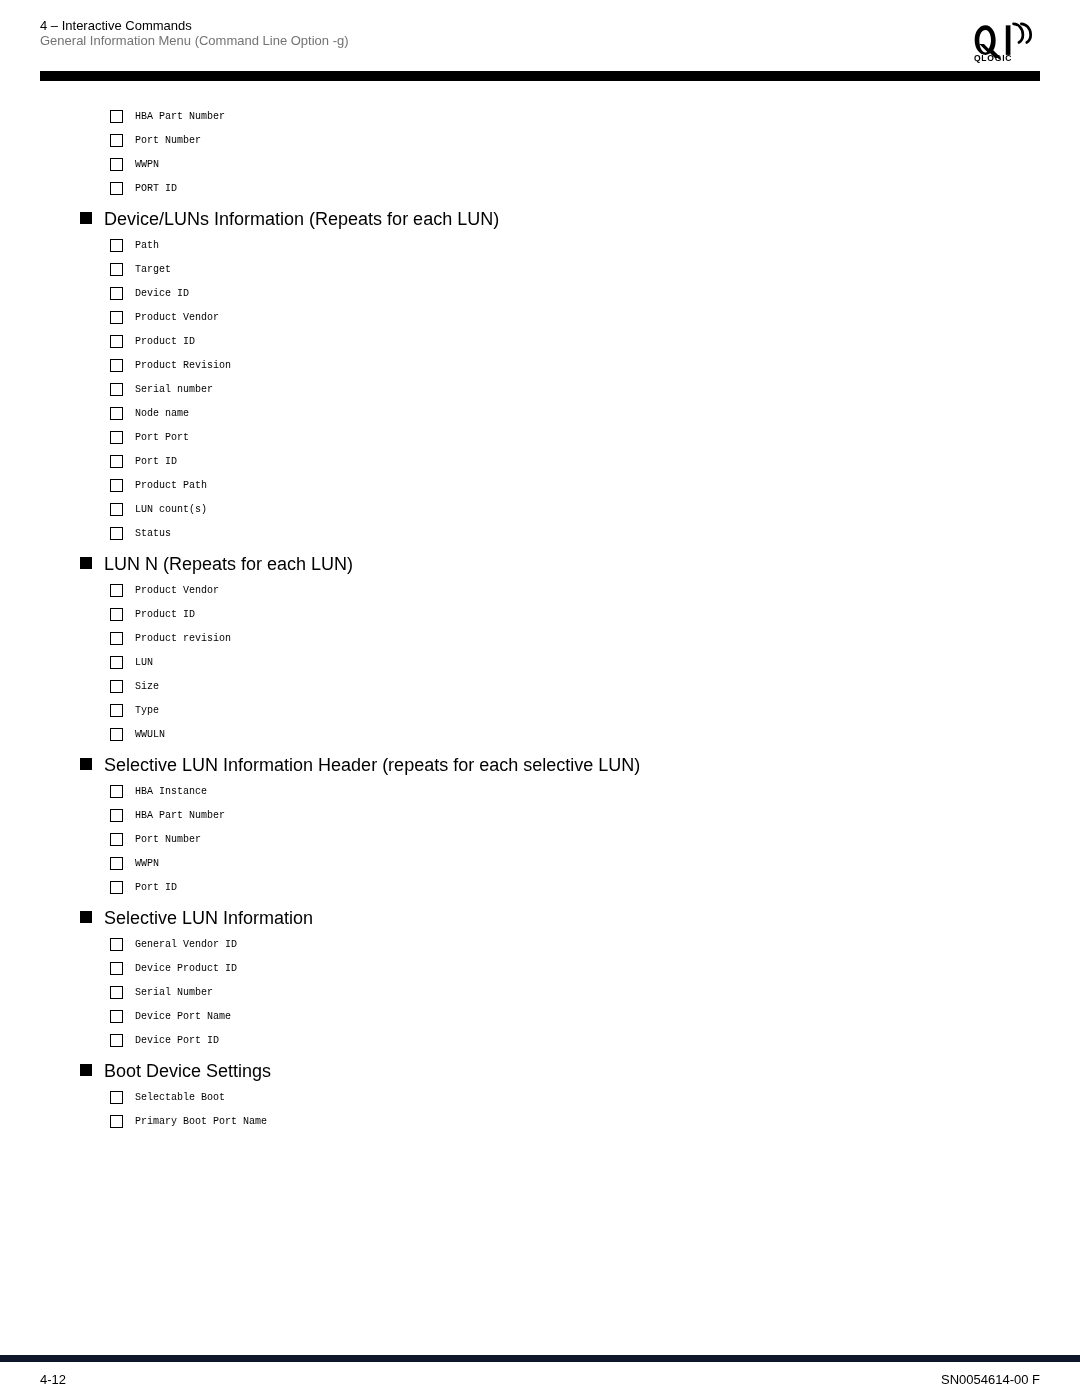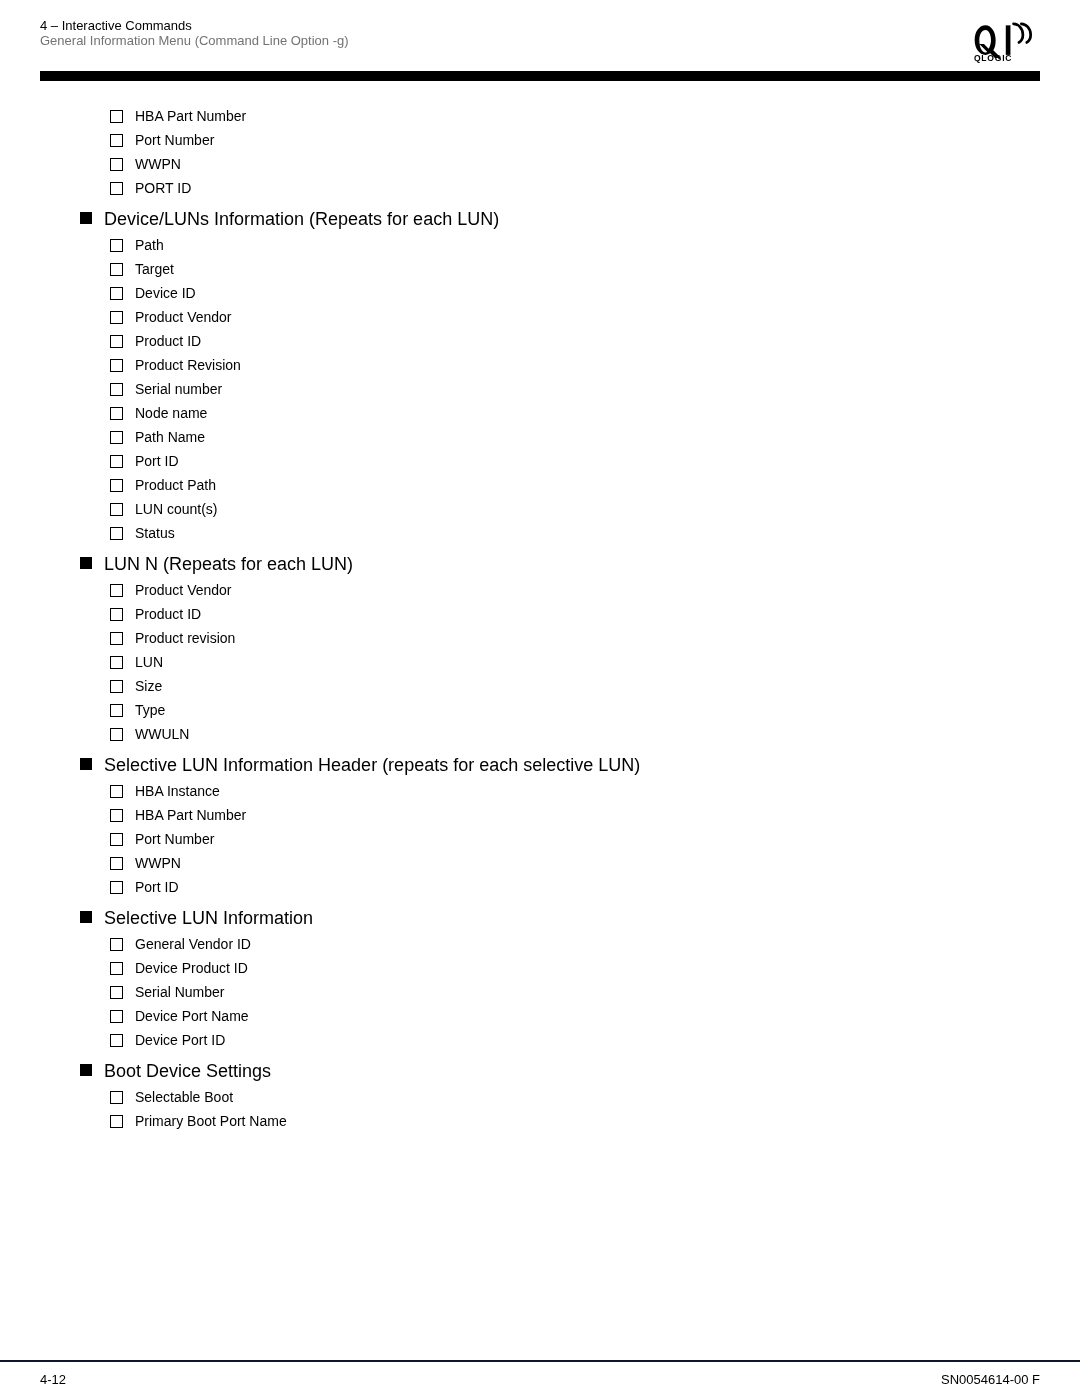--- a/index.html
+++ b/index.html
@@ -105,26 +105,27 @@
     .checkbox-square {
       display: inline-block;
       width: 13px;
       height: 13px;
       border: 1.5px solid #000;
       margin-right: 12px;
       flex-shrink: 0;
     }
 
     .sub-item-label {
-      font-size: 14px;
+      font-size: 10px;
+      font-family: Liberation Mono, monospace;
     }
 
     
     .footer {
-      border-top: 2px solid #0f172a;
+      border-top: 7px solid #0f172a;
       padding: 10px 40px;
       display: flex;
       justify-content: space-between;
       align-items: center;
       margin-top: auto;
       gap: 16px;
     }
 
     .footer-left {
       font-size: 13px;
@@ -228,21 +229,21 @@
         <li>
             <span class="checkbox-square"></span>
             <span class="sub-item-label">Serial number</span>
           </li>
         <li>
             <span class="checkbox-square"></span>
             <span class="sub-item-label">Node name</span>
           </li>
         <li>
             <span class="checkbox-square"></span>
-            <span class="sub-item-label">Path Name</span>
+            <span class="sub-item-label">Port Port</span>
           </li>
         <li>
             <span class="checkbox-square"></span>
             <span class="sub-item-label">Port ID</span>
           </li>
         <li>
             <span class="checkbox-square"></span>
             <span class="sub-item-label">Product Path</span>
           </li>
         <li>

